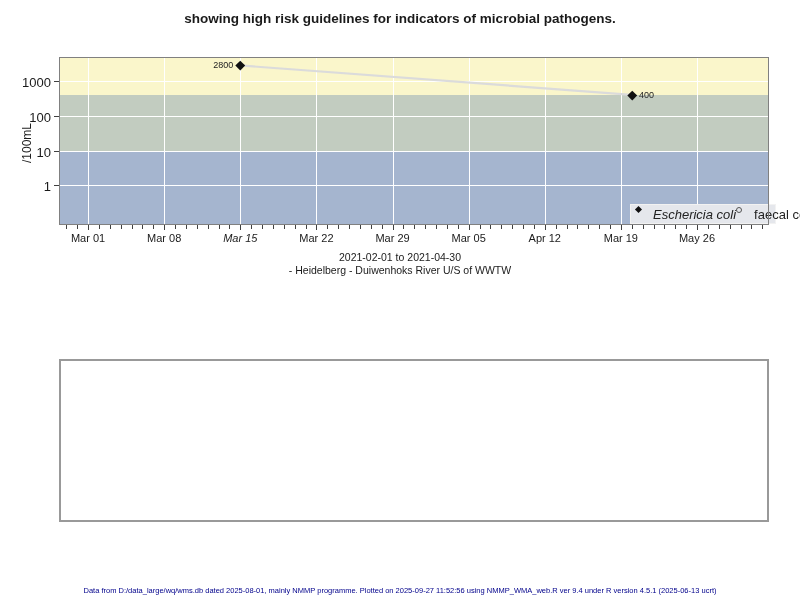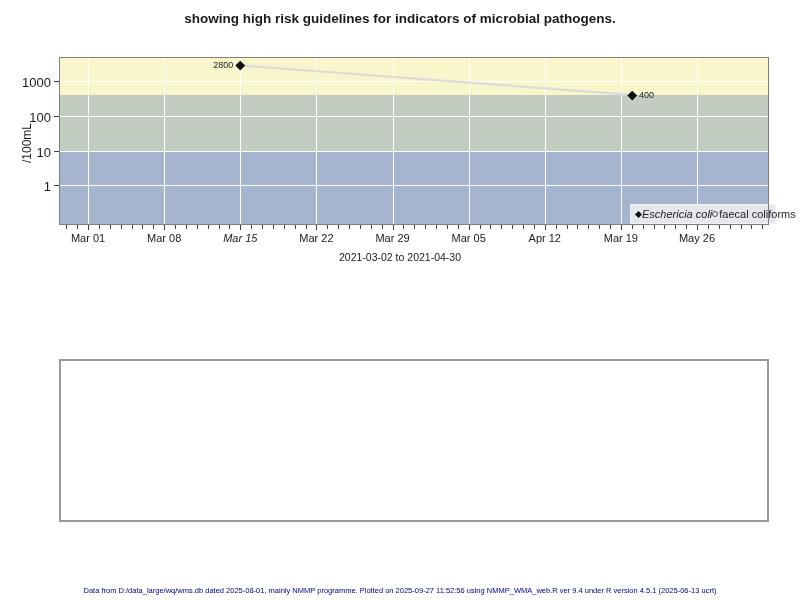--- a/index.html
+++ b/index.html
@@ -21,21 +21,21 @@
   .pt-label{position:absolute;font-size:9px;color:#222222;z-index:4;white-space:nowrap;}
   .xtick{position:absolute;width:1px;background:#404040;}
   .ytick{position:absolute;height:1px;background:#404040;}
   .xtick-label{position:absolute;width:60px;text-align:center;font-size:11px;color:#1a1a1a;}
   .ytick-label{position:absolute;width:50px;text-align:right;font-size:13px;color:#1a1a1a;}
   #y-axis-title{position:absolute;left:27px;top:143px;transform:translate(-50%,-50%) rotate(-90deg);
     font-size:12px;color:#1a1a1a;white-space:nowrap;}
   #legend-box{position:absolute;left:571px;top:147px;width:146px;height:20px;z-index:5;
     background:#e5e7ec;border:1px solid #f2f2f2;box-sizing:border-box;
     display:flex;align-items:center;justify-content:space-between;padding:0 5px;}
-  .legend-entry{display:flex;align-items:center;gap:1px;font-size:11px;color:#222222;white-space:nowrap;}
+  .legend-entry{display:flex;align-items:flex-start;gap:12px;font-size:13px;color:#222222;white-space:nowrap;}
   .legend-diamond{display:inline-block;width:5px;height:5px;background:#111111;transform:rotate(45deg);}
   .legend-circle{display:inline-block;width:4px;height:4px;border:1px solid #555555;
     border-radius:50%;background:transparent;}
   #caption-block{position:absolute;top:251px;left:0;width:800px;text-align:center;
     font-size:10.5px;line-height:12.5px;color:#1a1a1a;}
   #empty-panel{position:absolute;left:59px;top:359px;width:710px;height:163px;
     border:2px solid #999999;box-sizing:border-box;background:#ffffff;}
   #footer-line{position:absolute;top:586px;left:0;width:800px;text-align:center;
     font-size:7.5px;color:#00008B;white-space:nowrap;}
   .it{font-style:italic;}
@@ -164,18 +164,19 @@
     <div class="ytick-label" style="left: 1px; top: 74.9926px; position: absolute;">1000</div>
     <div class="ytick" style="left: 54px; top: 115.755px; width: 5px; position: absolute;"></div>
     <div class="ytick-label" style="left: 1px; top: 109.755px; position: absolute;">100</div>
     <div class="ytick" style="left: 54px; top: 150.517px; width: 5px; position: absolute;"></div>
     <div class="ytick-label" style="left: 1px; top: 144.517px; position: absolute;">10</div>
     <div class="ytick" style="left: 54px; top: 185.279px; width: 5px; position: absolute;"></div>
     <div class="ytick-label" style="left: 1px; top: 179.279px; position: absolute;">1</div>
   </div>
 
 <div id="caption-block">
-  <div>2021-03-02 to 2021-04-30</div>
+  <div>2021-02-01 to 2021-04-30</div>
+  <div>- Heidelberg - Duiwenhoks River U/S of WWTW</div>
 </div>
 
 <div id="empty-panel"></div>
 
 <div id="footer-line">Data from D:/data_large/wq/wms.db dated 2025-08-01, mainly NMMP programme. Plotted on 2025-09-27 11:52:56 using NMMP_WMA_web.R ver 9.4 under R version 4.5.1 (2025-06-13 ucrt)</div>
 
 </body></html>

